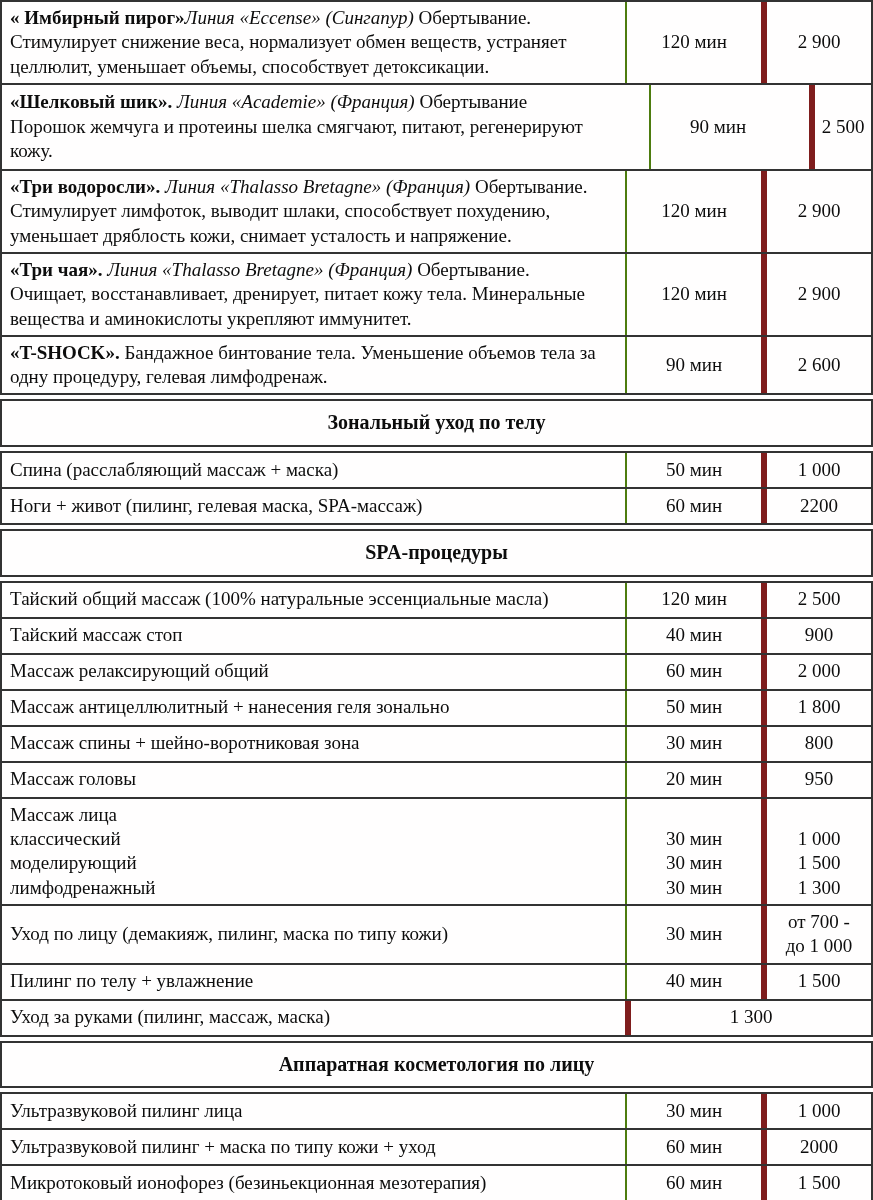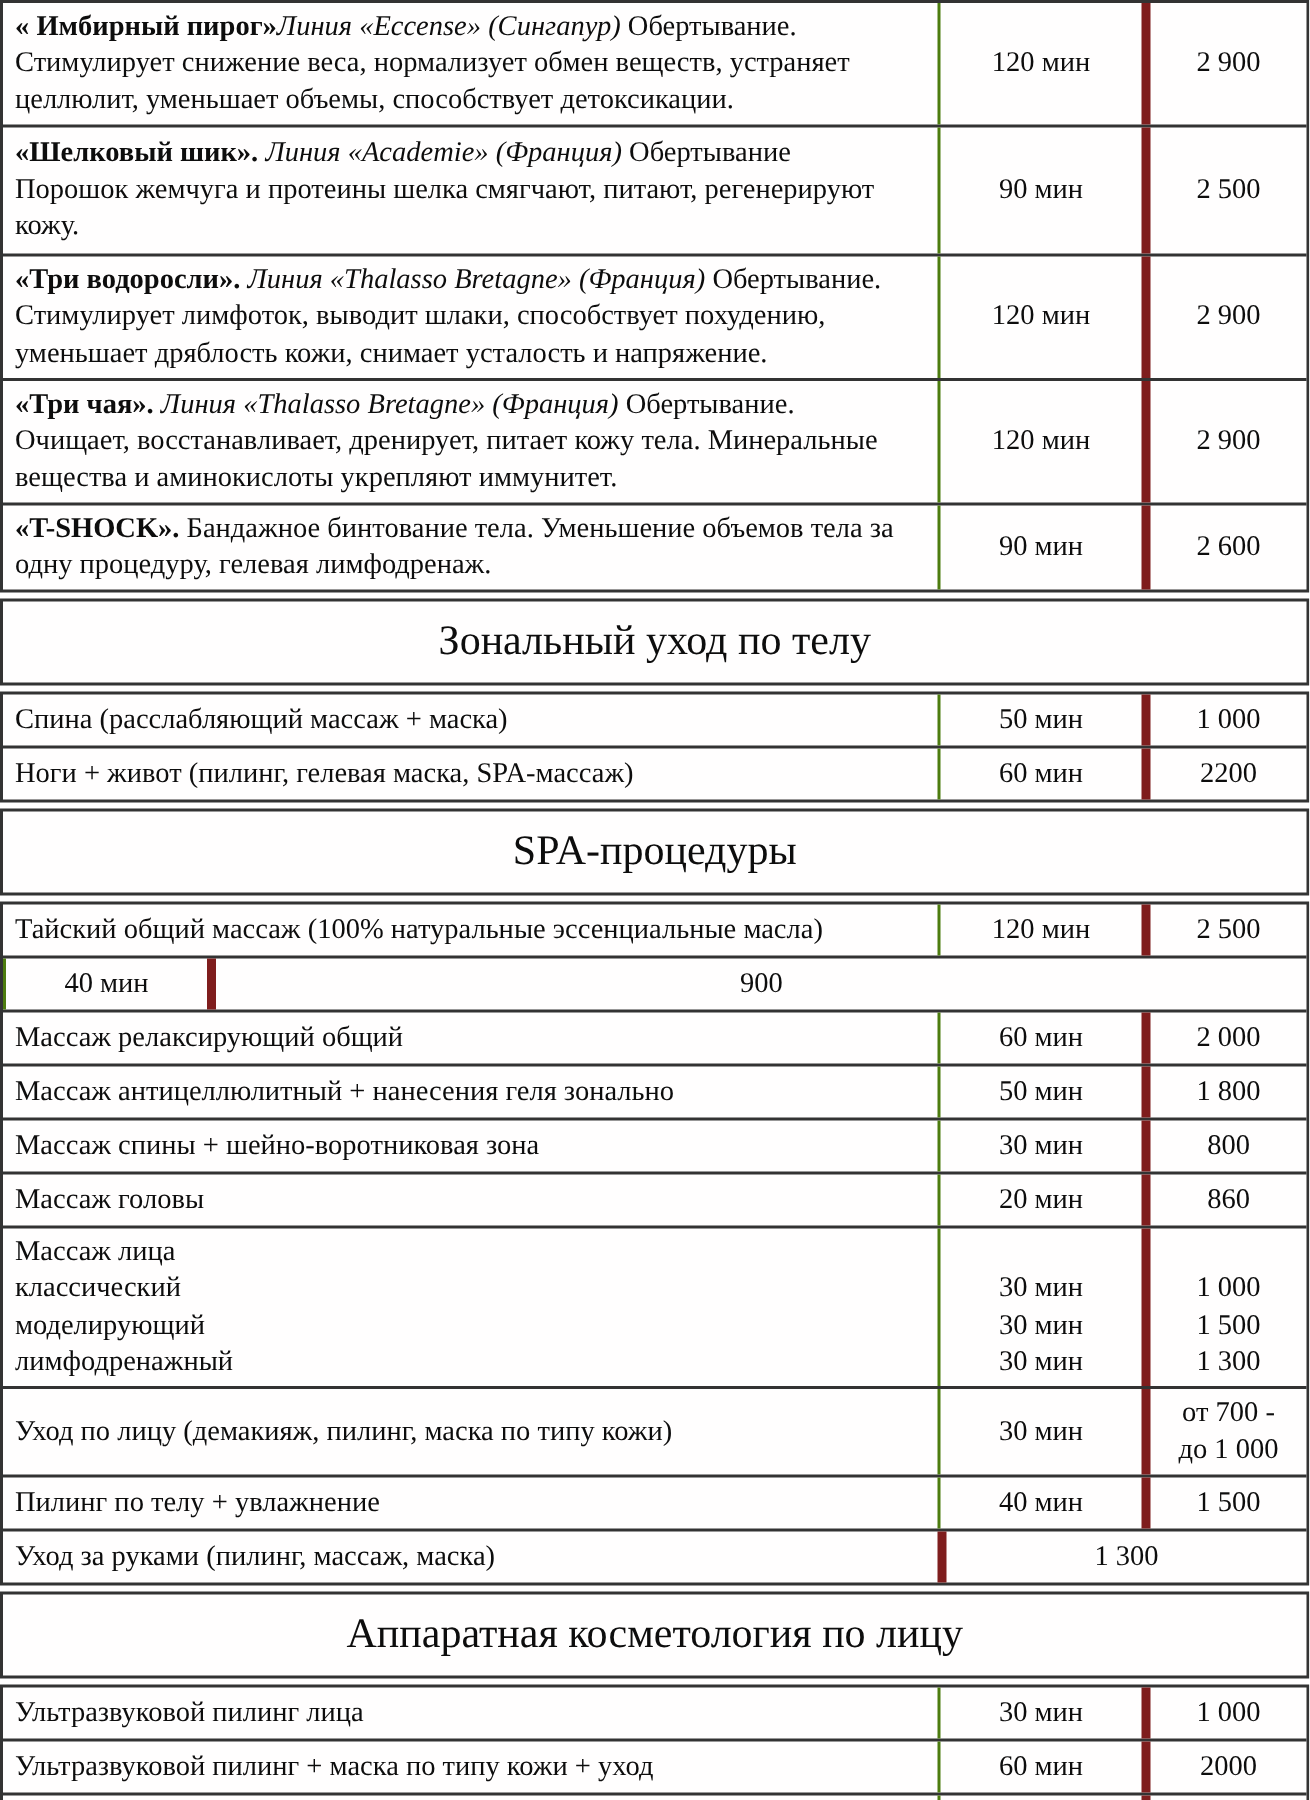--- a/index.html
+++ b/index.html
@@ -18,22 +18,22 @@
     box-sizing: border-box;
     overflow: hidden;
   }
   #price-table { width: 873px; }
 
   .section-header {
     box-sizing: border-box;
     border: 2px solid #333333;
     margin: 4px 0;
     text-align: center;
-    font-weight: normal;
-    font-size: 28px;
+    font-weight: bold;
+    font-size: 20px;
     padding: 9px 4px;
   }
 
   .row-group {
     box-sizing: border-box;
     border: 2px solid #333333;
   }
   .row {
     display: flex;
     align-items: center;
@@ -82,21 +82,21 @@
       <div class="row-group">
         <div class="row">
           <div class="cell desc"><b>« Имбирный пирог»</b><i>Линия «Eccense» (Сингапур)</i><span> Обертывание.</span><br><span>Стимулирует снижение веса, нормализует обмен веществ, устраняет целлюлит, уменьшает объемы, способствует детоксикации.</span></div>
           <div class="cell dur">
             <span>120 мин</span>
           </div>
           <div class="cell price">
             <span>2 900</span>
           </div>
         </div>
-        <div class="row" style="min-height: 84px;">
+        <div class="row" style="min-height: 84px; gap: 24px;">
           <div class="cell desc"><b>«Шелковый шик». </b><i>Линия «Academie» (Франция)</i><span> Обертывание</span><br><span>Порошок жемчуга и протеины шелка смягчают, питают, регенерируют кожу.</span></div>
           <div class="cell dur">
             <span>90 мин</span>
           </div>
           <div class="cell price">
             <span>2 500</span>
           </div>
         </div>
         <div class="row">
           <div class="cell desc"><b>«Три водоросли». </b><i>Линия «Thalasso Bretagne» (Франция)</i><span> Обертывание.</span><br><span>Стимулирует лимфоток, выводит шлаки, способствует похудению, уменьшает дряблость кожи, снимает усталость и напряжение.</span></div>
@@ -152,20 +152,21 @@
         <div class="row">
           <div class="cell desc"><span>Тайский общий массаж (100% натуральные эссенциальные масла)</span></div>
           <div class="cell dur">
             <span>120 мин</span>
           </div>
           <div class="cell price">
             <span>2 500</span>
           </div>
         </div>
         <div class="row">
+          <div class="cell desc"><span>Тайский массаж стоп</span></div>
           <div class="cell dur">
             <span>40 мин</span>
           </div>
           <div class="cell price">
             <span>900</span>
           </div>
         </div>
         <div class="row">
           <div class="cell desc"><span>Массаж релаксирующий общий</span></div>
           <div class="cell dur">
@@ -192,21 +193,21 @@
           <div class="cell price">
             <span>800</span>
           </div>
         </div>
         <div class="row">
           <div class="cell desc"><span>Массаж головы</span></div>
           <div class="cell dur">
             <span>20 мин</span>
           </div>
           <div class="cell price">
-            <span>860</span>
+            <span>950</span>
           </div>
         </div>
         <div class="row">
           <div class="cell desc"><span>Массаж лица</span><br><span>классический</span><br><span>моделирующий</span><br><span>лимфодренажный</span></div>
           <div class="cell dur">
             <span><br>30 мин<br>30 мин<br>30 мин</span>
           </div>
           <div class="cell price">
             <span><br>1 000<br>1 500<br>1 300</span>
           </div>

